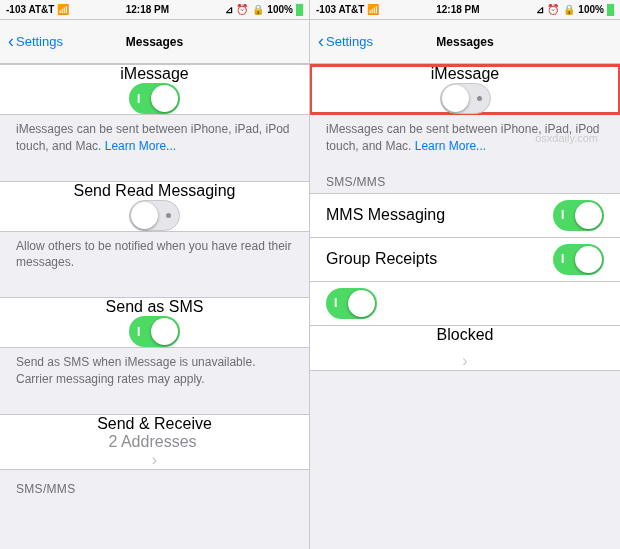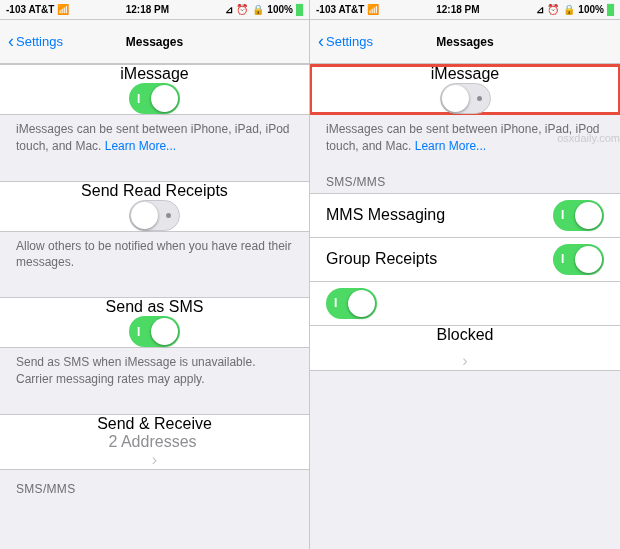--- a/index.html
+++ b/index.html
@@ -185,21 +185,21 @@
     
     .highlight-row {
       outline: 3px solid #e74c3c;
       outline-offset: -2px;
       z-index: 10;
     }
 
     
     .watermark {
       position: absolute;
-      right: 0;
+      right: 22px;
       top: 50%;
       transform: translateY(-50%);
       color: rgba(180,180,180,0.6);
       font-size: 11px;
       pointer-events: none;
       white-space: nowrap;
     }
 
     .separator-group {
       margin-top: 18px;
@@ -250,21 +250,21 @@
       </div>
     </div>
 
     <div class="desc-block">
       <span>iMessages can be sent between iPhone, iPad, iPod touch, and Mac.</span>
       <a href="#">Learn More...</a>
     </div>
 
     <div class="table-group separator-group">
       <div class="table-row">
-        <span class="row-label">Send Read Receipts</span>
+        <span class="row-label">Send Read Messaging</span>
         <div class="toggle off">
           <div class="toggle-knob"></div>
           <div class="toggle-dot"></div>
         </div>
       </div>
     </div>
     <div class="desc-block">
       <span>Allow others to be notified when you have read their messages.</span>
     </div>
 

